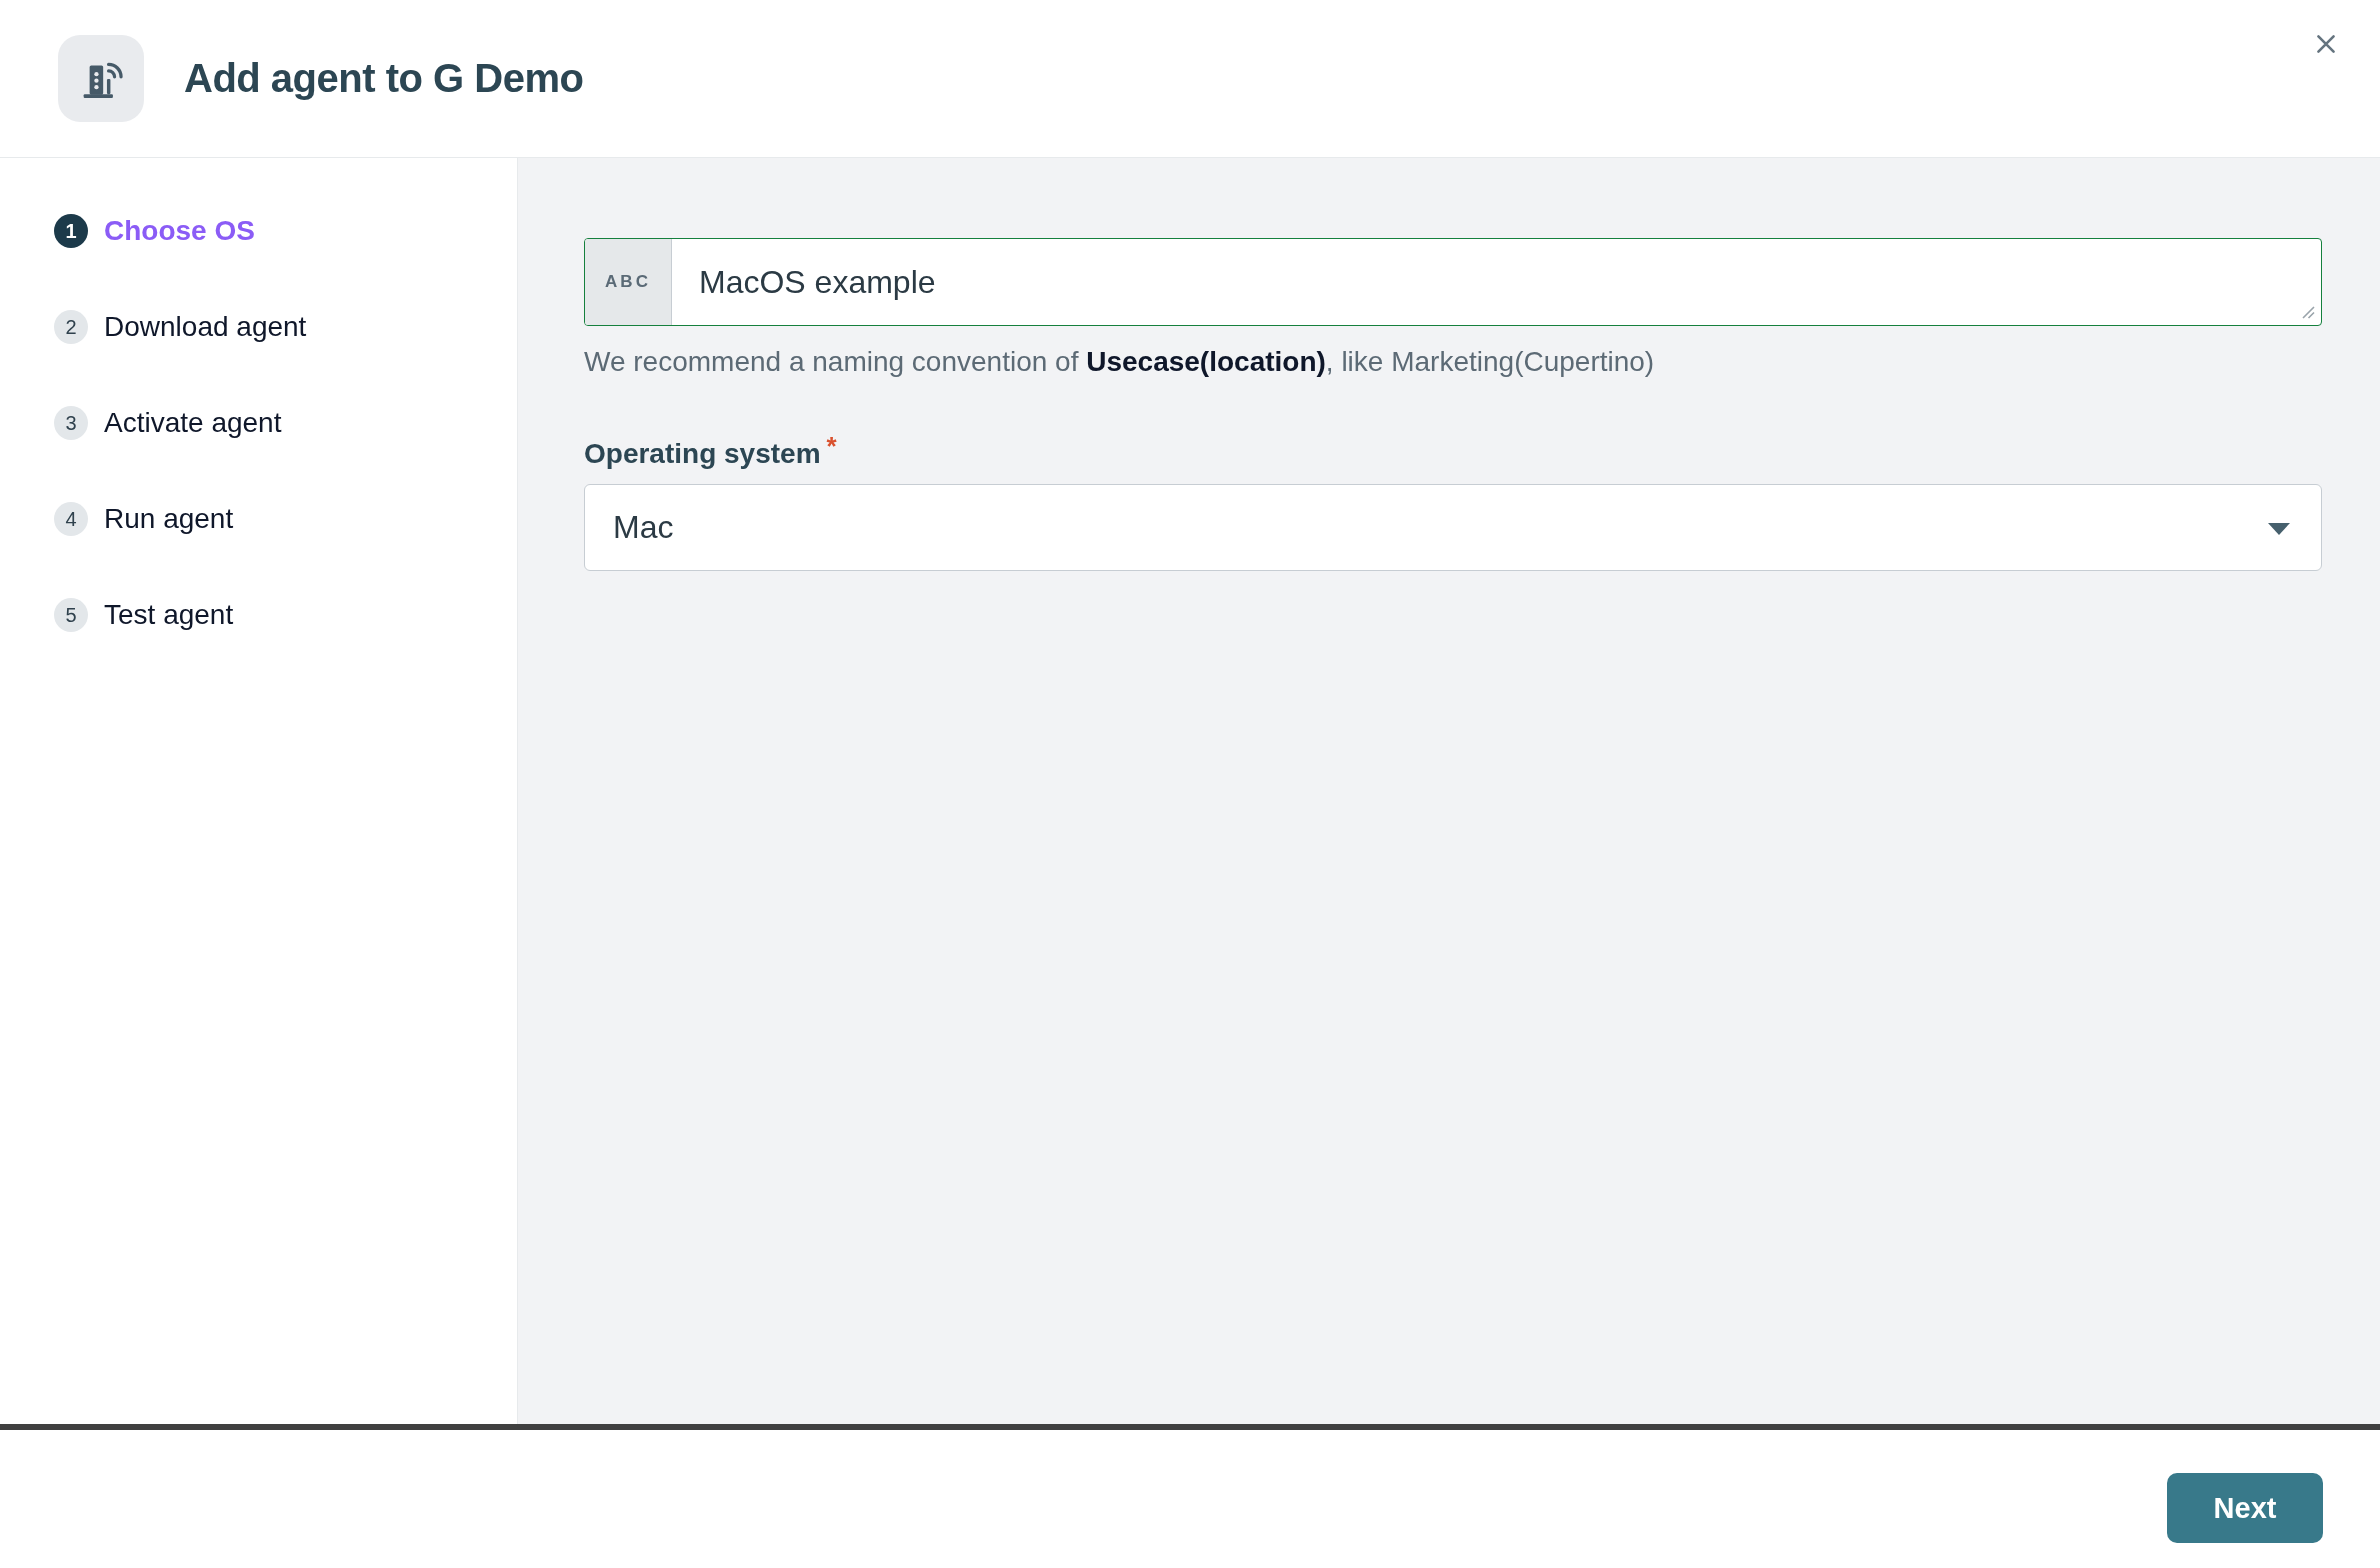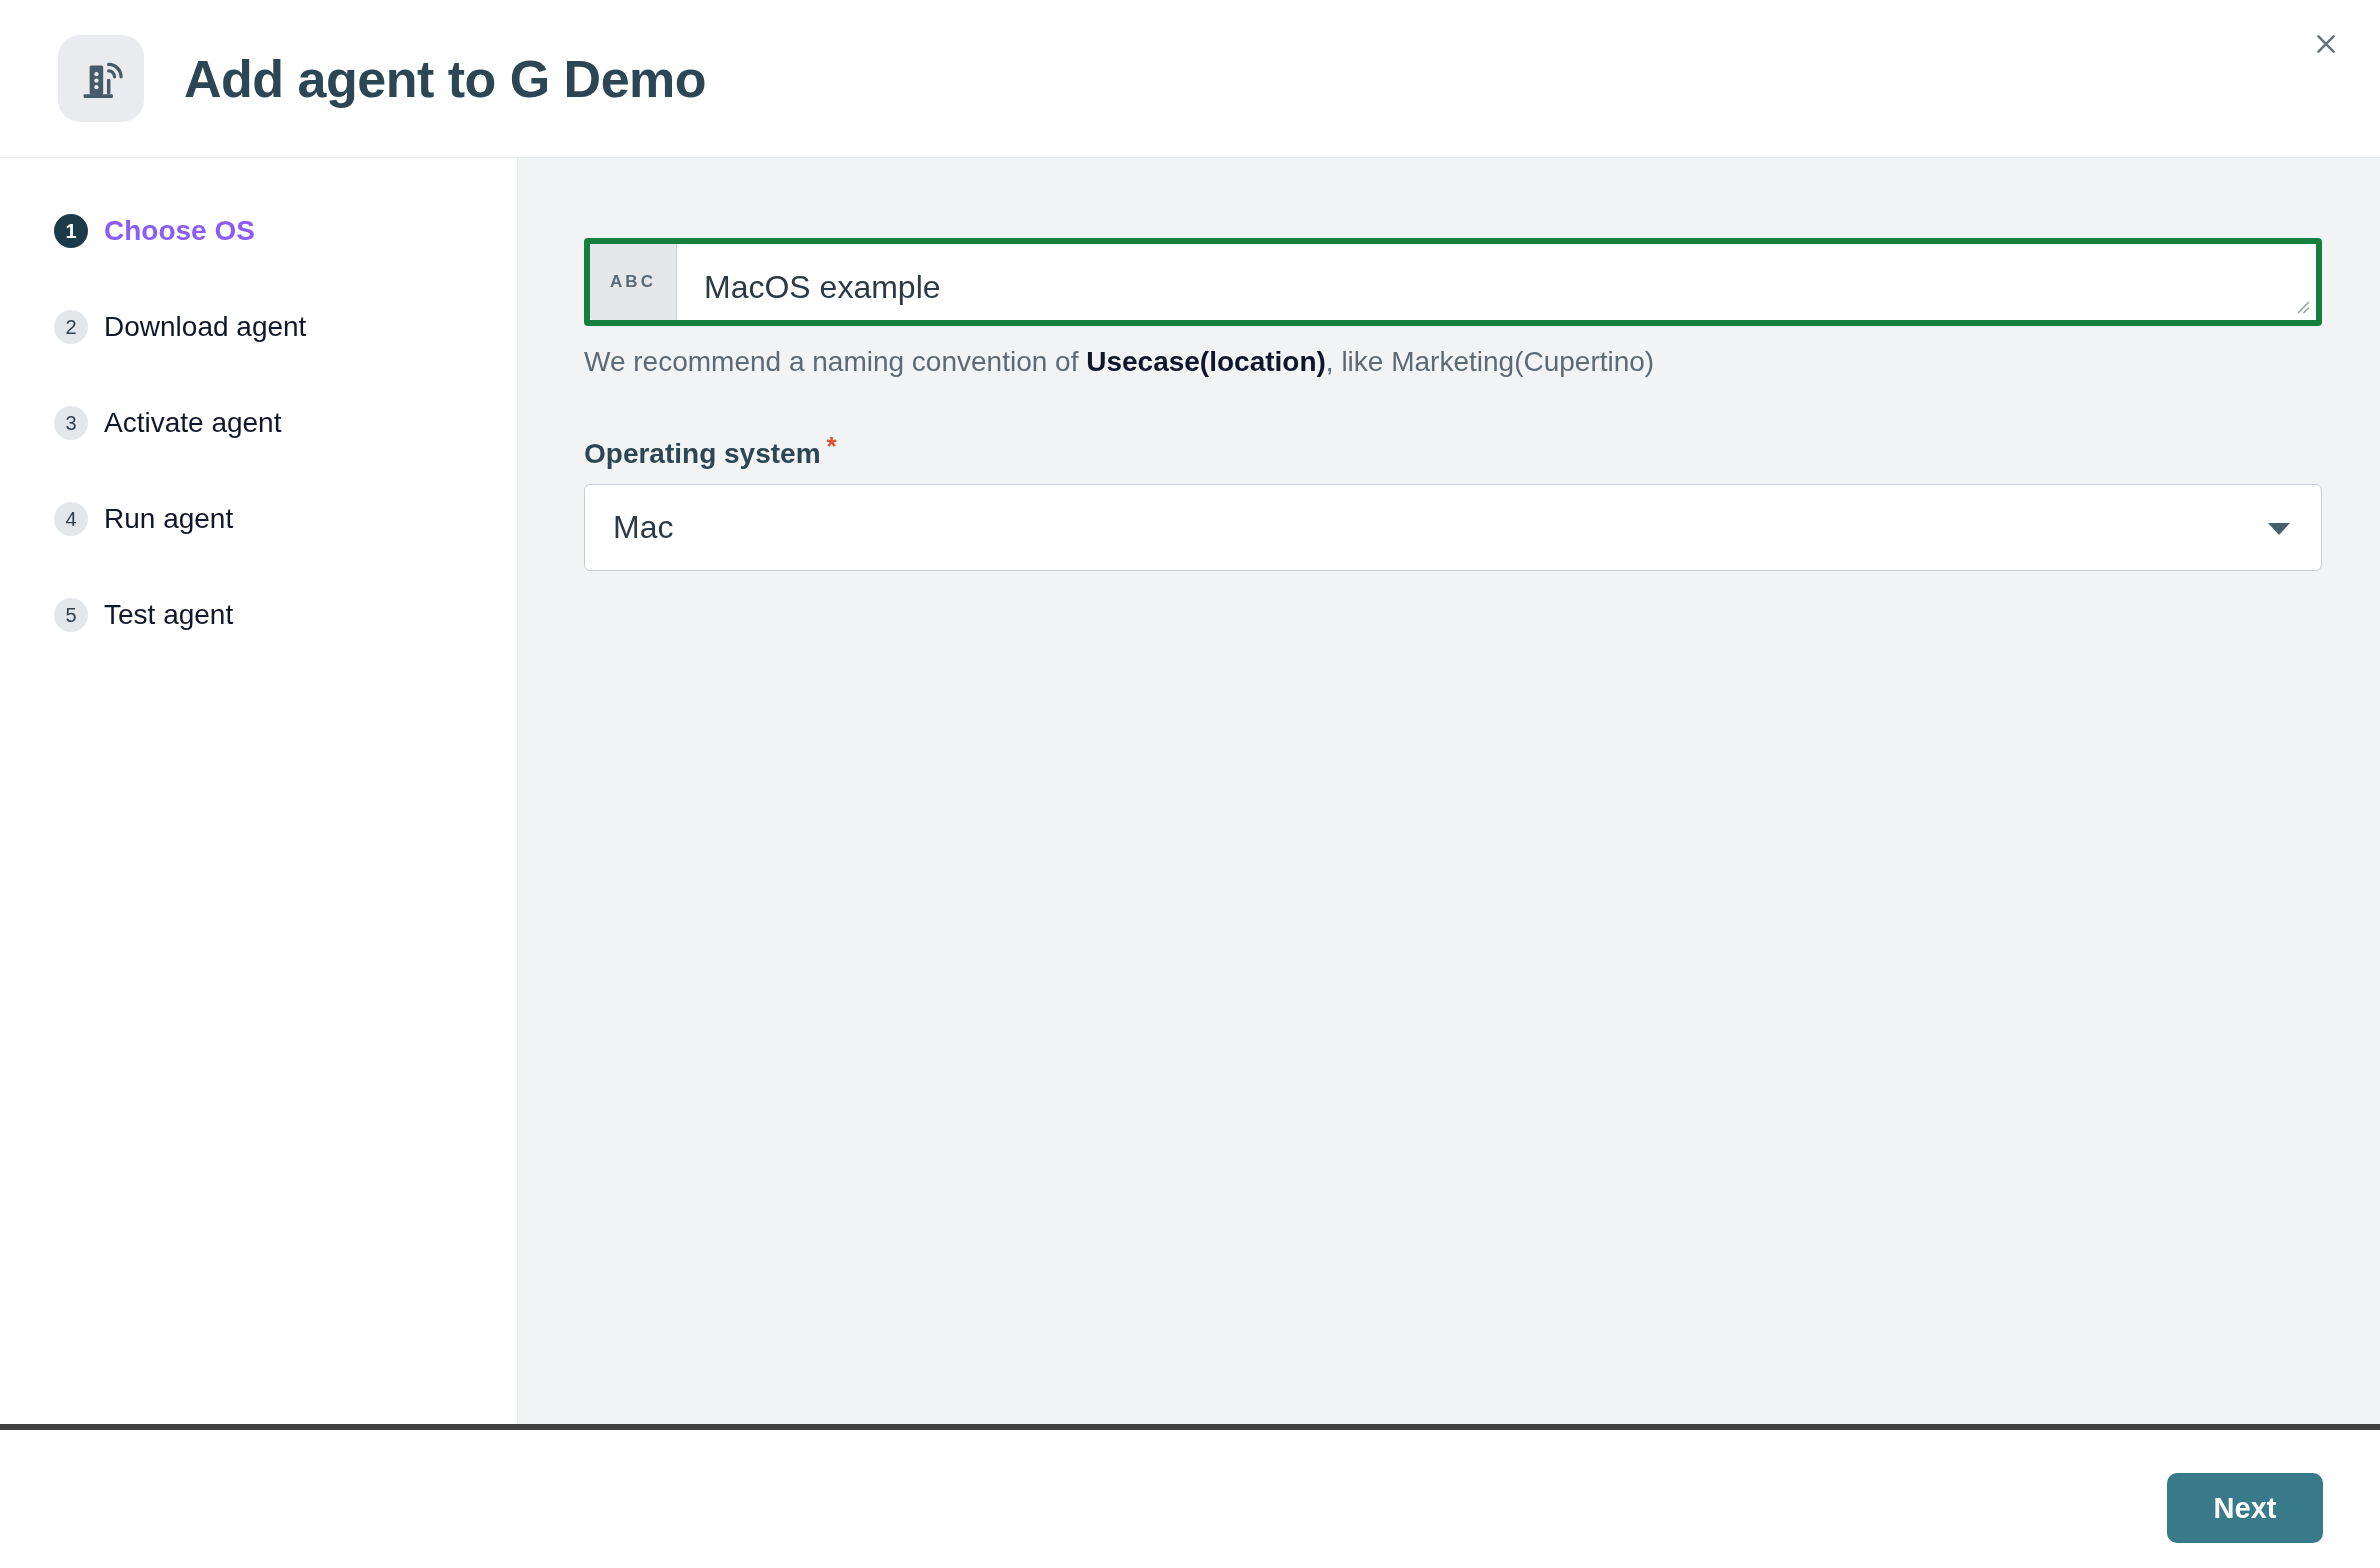--- a/index.html
+++ b/index.html
@@ -22,21 +22,21 @@
   }
   .app-icon {
     width: 86px; height: 87px; border-radius: 22px;
     background: #e9ebee;
     display: flex; align-items: center; justify-content: center;
     flex: 0 0 86px;
   }
   .app-icon svg { width: 52px; height: 52px; }
   .hdr h1 {
     margin-left: 40px;
-    font-size: 52px; font-weight: 700; color: #2c4653;
+    font-size: 40px; font-weight: 700; color: #2c4653;
     letter-spacing: -0.5px;
   }
   .close-btn {
     position: absolute; top: 18px; right: 28px;
     width: 52px; height: 52px;
     background: none; border: none; cursor: pointer;
     display: flex; align-items: center; justify-content: center;
   }
   .close-btn svg { width: 26px; height: 26px; }
 
@@ -77,21 +77,21 @@
     display: block;
     font-size: 28px; font-weight: 700; color: #2c4653;
     line-height: 36px; margin-bottom: 12px;
   }
   .req { color: #d9512e; font-weight: 700; margin-left: 6px; position: relative; top: -8px; font-size: 26px; }
 
   .input-wrap {
     display: flex; align-items: stretch;
     width: 1738px; height: 88px;
     background: #ffffff;
-    border: 6px solid #15803d;
+    border: 1px solid #15803d;
     border-radius: 4px;
     position: relative;
   }
   .prefix {
     flex: 0 0 87px;
     background: #e5e8ea;
     border-right: 1px solid #c7cdd3;
     border-radius: 3px 0 0 3px;
     display: flex; align-items: center; justify-content: center;
     font-size: 17px; font-weight: 700; letter-spacing: 3px;

